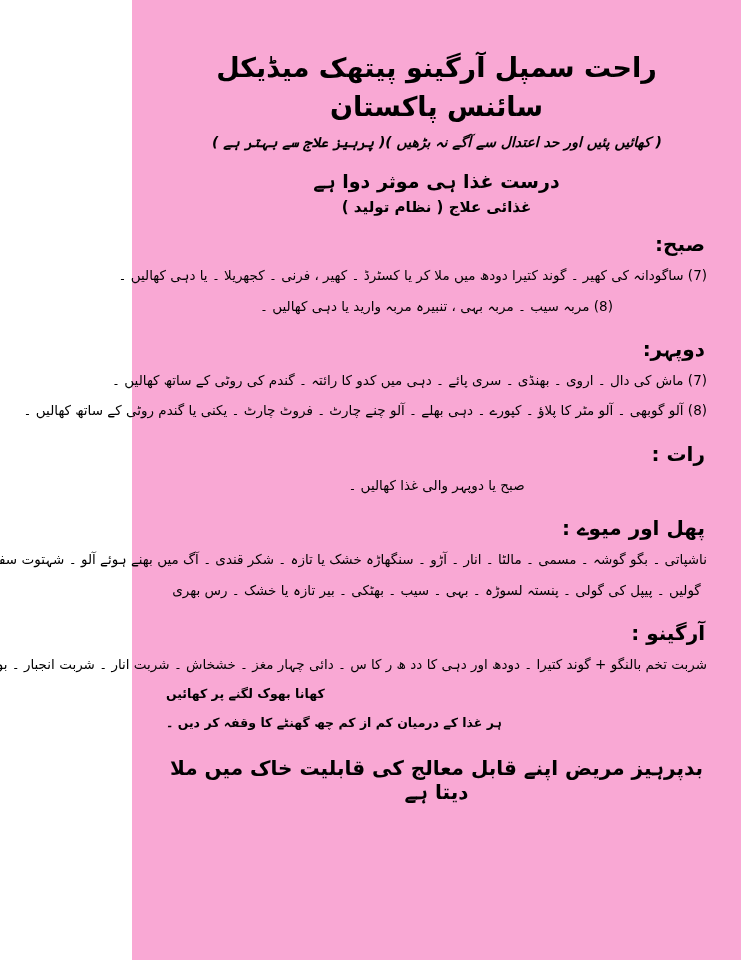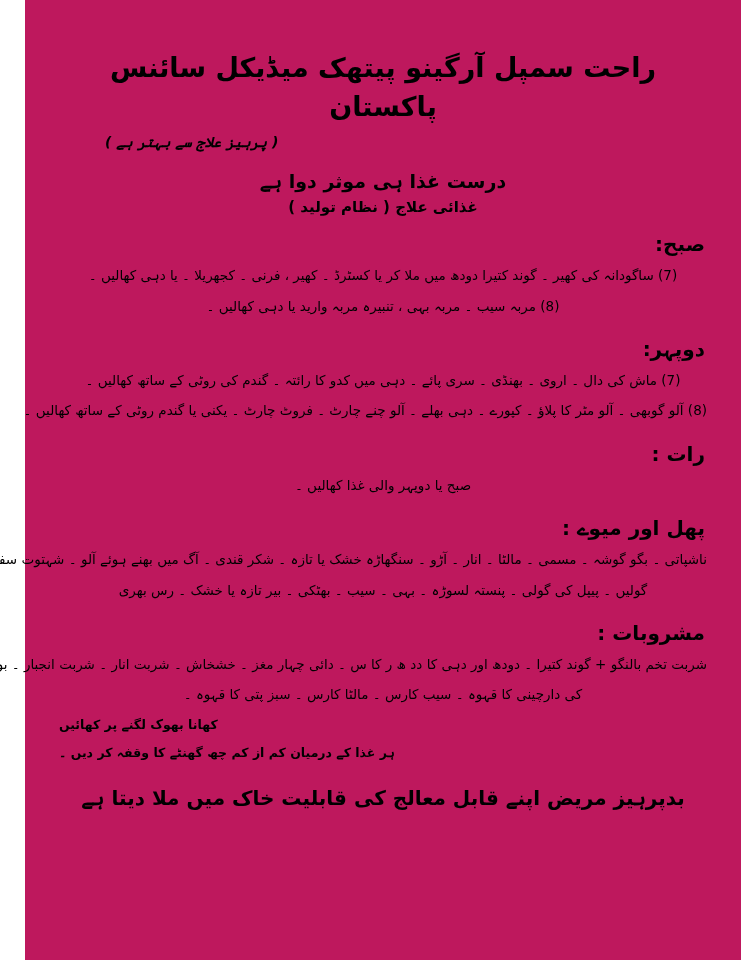--- a/index.html
+++ b/index.html
@@ -10,25 +10,25 @@
   }
   body {
     width: 741px;
     height: 960px;
     font-family: "DejaVu Sans", "Liberation Sans", sans-serif;
     color: #000000;
     position: relative;
     overflow: hidden;
   }
   .page {
-    width: 716px;
+    width: 609px;
     height: 960px;
     box-sizing: border-box;
     padding: 44px 34px 20px 34px;
-    background: #be185d;
+    background: #f9a8d4;
     display: flex;
     flex-direction: column;
   }
   .doc-title {
     text-align: center;
     font-size: 27px;
     font-weight: bold;
     line-height: 1.45;
     letter-spacing: 0px;
     margin: 4px 0 2px 0;
@@ -101,20 +101,21 @@
 </style>
 </head>
 <body>
 
 <div class="page">
 
   <div class="doc-title">راحت سمپل آرگینو پیتھک میڈیکل سائنس پاکستان</div>
 
   <div class="subtitle-row">
     <span class="chunk">( پرہیز علاج سے بہتر ہے )</span>
+    <span class="chunk">( کھائیں پئیں اور حد اعتدال سے آگے نہ بڑھیں )</span>
   </div>
 
   <div class="center-line-1">درست غذا ہی موثر دوا ہے</div>
   <div class="center-line-2">غذائی علاج ( نظام تولید )</div>
 
   <div class="section">
     <div class="section-heading">صبح:</div>
     <div class="section-line">(7) ساگودانہ کی کھیر ۔ گوند کتیرا دودھ میں ملا کر یا کسٹرڈ ۔ کھیر ، فرنی ۔ کجھریلا ۔ یا دہی کھالیں ۔</div>
     <div class="section-line">(8) مربہ سیب ۔ مربہ بہی ، تنبیرہ مربہ وارید یا دہی کھالیں ۔</div>
   </div>
@@ -130,23 +131,22 @@
     <div class="section-line">صبح یا دوپہر والی غذا کھالیں ۔</div>
   </div>
 
   <div class="section">
     <div class="section-heading">پھل اور میوے :</div>
     <div class="section-line">ناشپاتی ۔ بگو گوشہ ۔ مسمی ۔ مالٹا ۔ انار ۔ آڑو ۔ سنگھاڑہ خشک یا تازہ ۔ شکر قندی ۔ آگ میں بھنے ہوئے آلو ۔ شہتوت سفید یا سیاہ ۔ بوہڑ کی</div>
     <div class="section-line">گولیں ۔ پیپل کی گولی ۔ پنستہ لسوڑہ ۔ بہی ۔ سیب ۔ بھٹکی ۔ بیر تازہ یا خشک ۔ رس بھری</div>
   </div>
 
   <div class="section">
-    <div class="section-heading">مشروبات :</div>
+    <div class="section-heading">آرگینو :</div>
     <div class="section-line">شربت تخم بالنگو + گوند کتیرا ۔ دودھ اور دہی کا دد ھ ر کا س ۔ دائی چہار مغز ۔ خشخاش ۔ شربت انار ۔ شربت انجبار ۔ بوہڑ یا پیپل یا انجبار</div>
-    <div class="section-line">کی دارچینی کا قہوہ ۔ سیب کارس ۔ مالٹا کارس ۔ سبز پتی کا قہوہ ۔</div>
   </div>
 
   <div class="footer-note">کھانا بھوک لگنے پر کھائیں</div>
   <div class="footer-note">ہر غذا کے درمیان کم از کم چھ گھنٹے کا وقفہ کر دیں ۔</div>
 
   <div class="doc-footer">بدپرہیز مریض اپنے قابل معالج کی قابلیت خاک میں ملا دیتا ہے</div>
 
   <div class="spacer"></div>
 </div>
 

